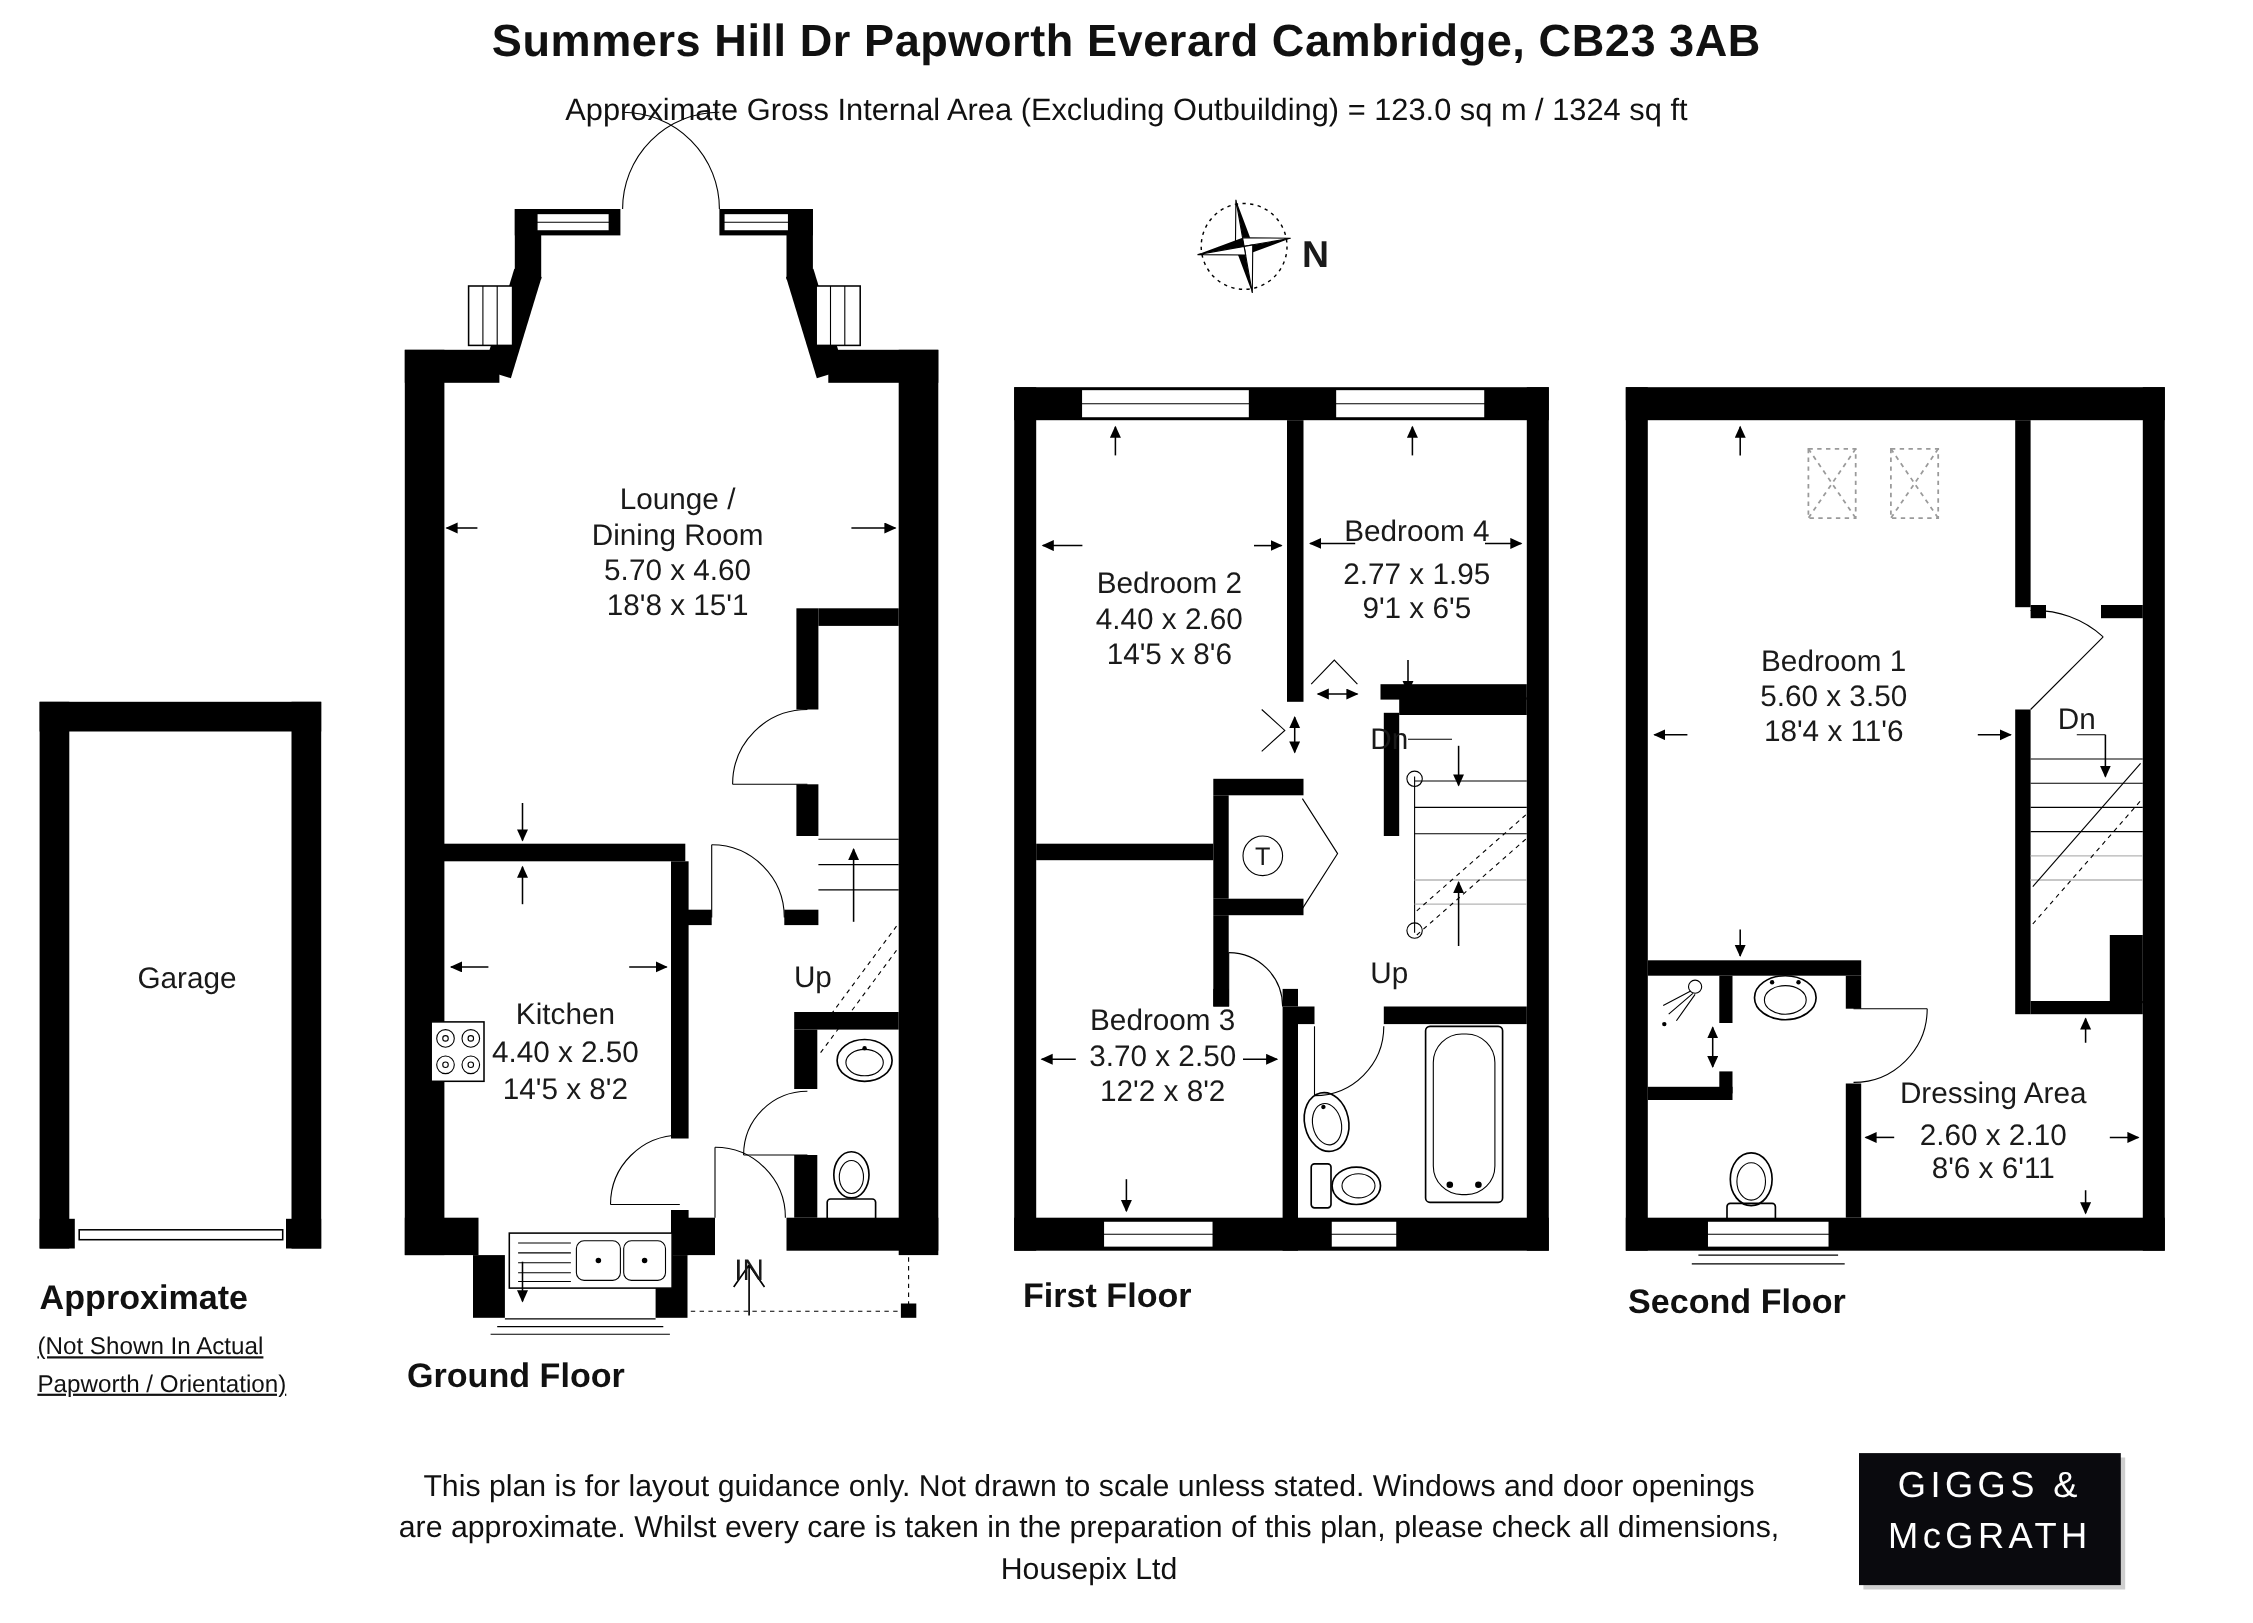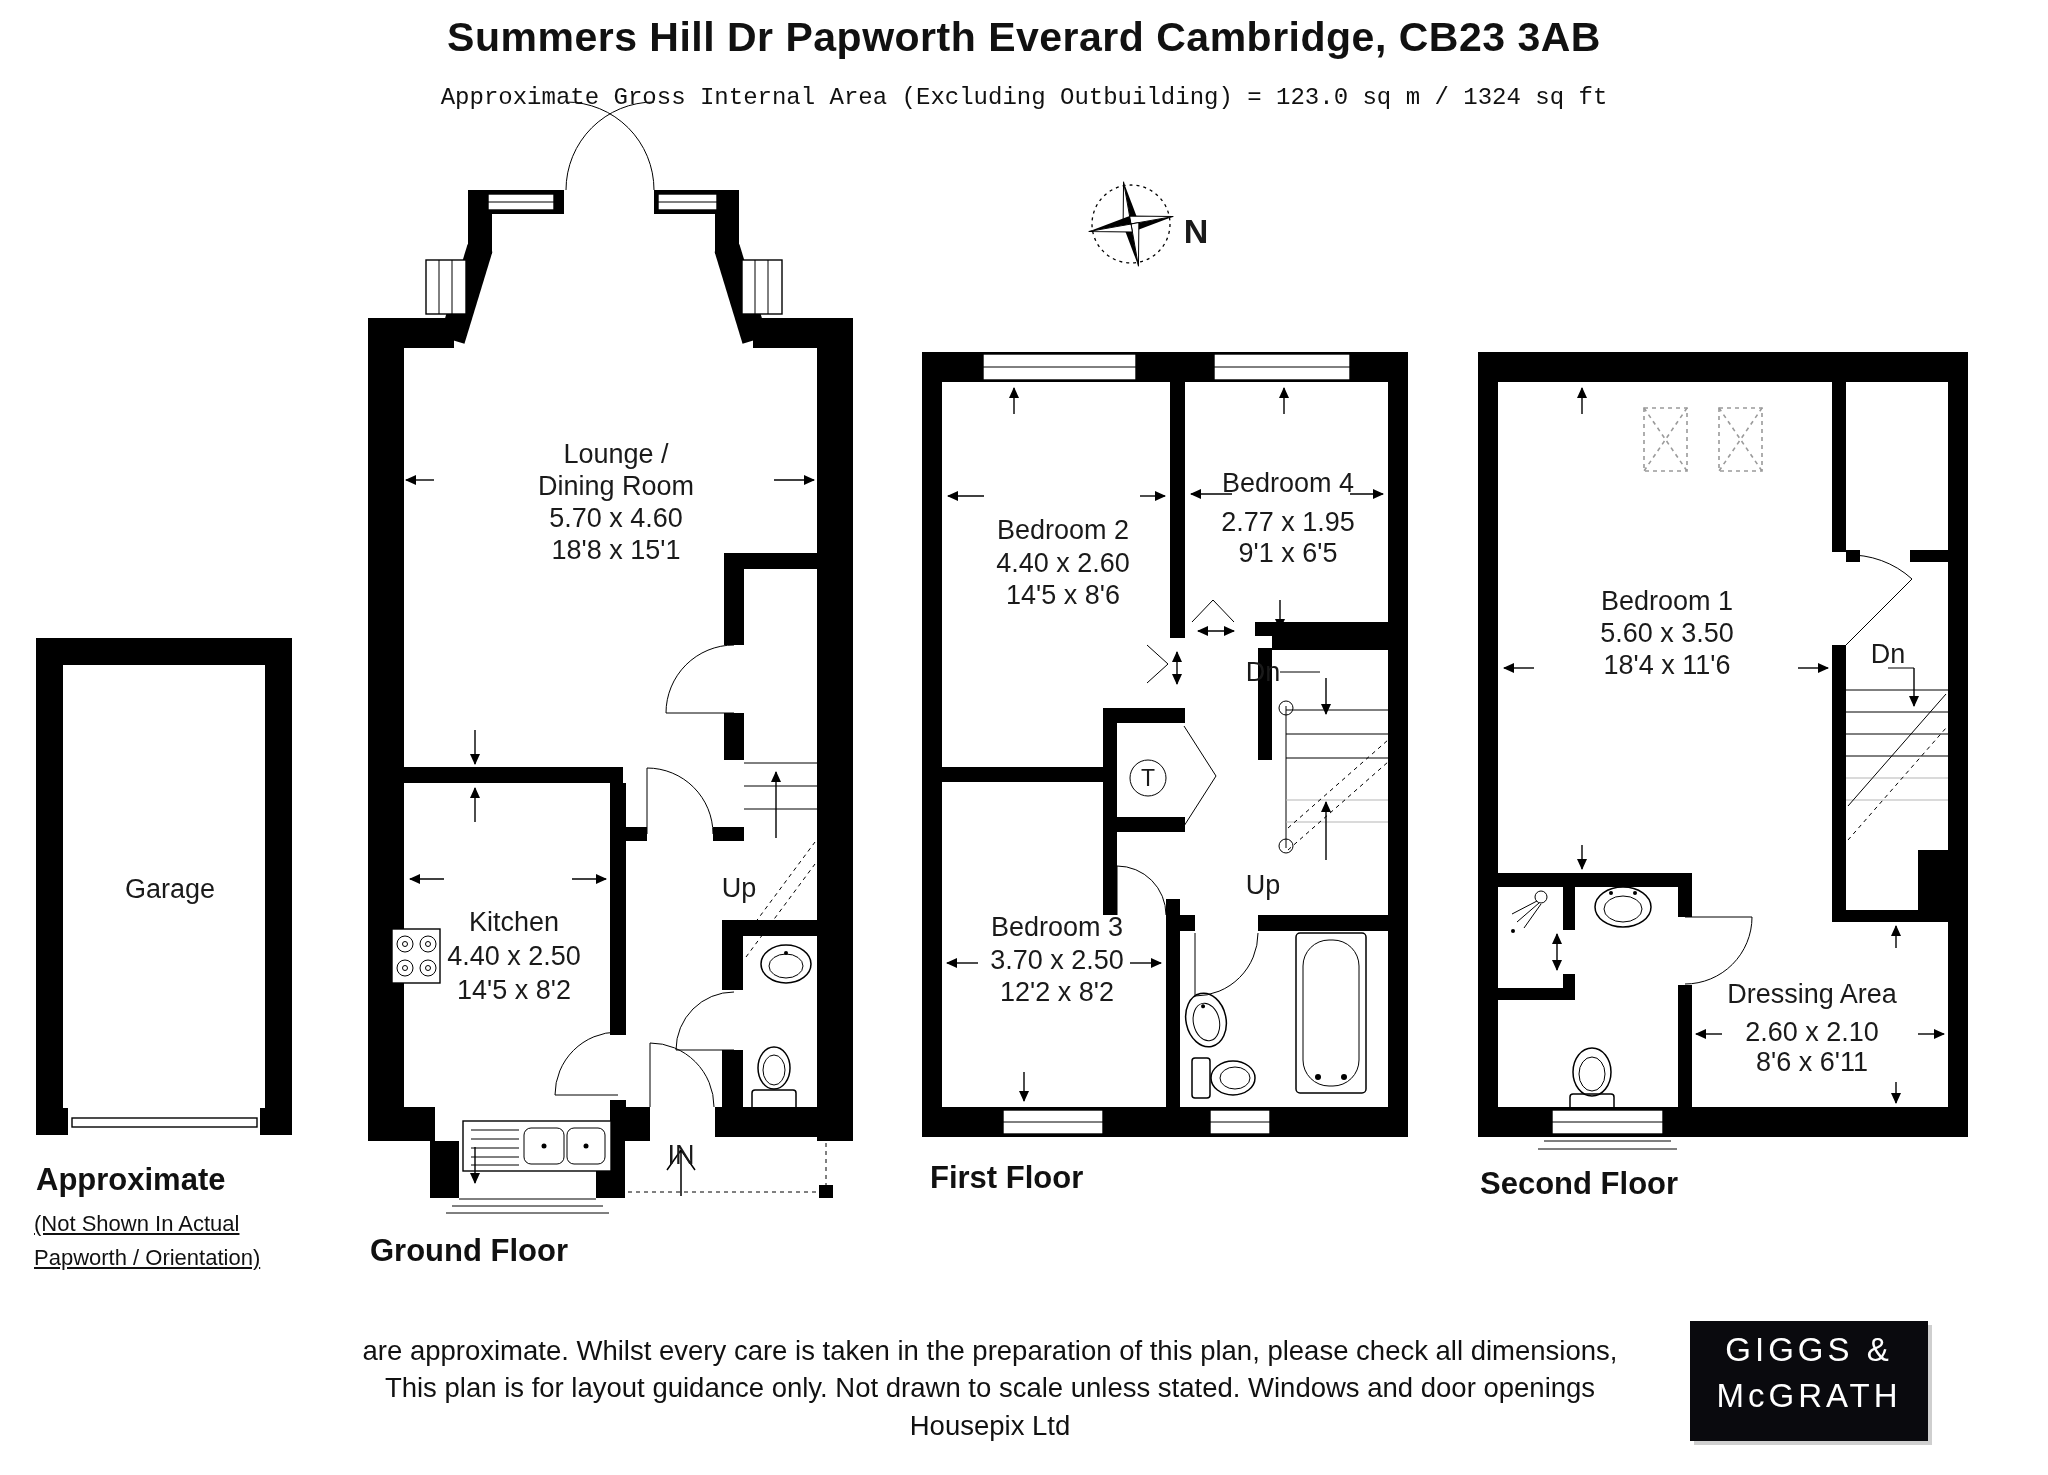--- a/index.html
+++ b/index.html
@@ -1,19 +1,19 @@
 <!DOCTYPE html>
 <html><head>
 <meta charset="utf-8">
 <style>
   html,body{margin:0;padding:0;background:#fff;}
   body{width:2048px;height:1475px;position:relative;font-family:"Liberation Sans",sans-serif;color:#111;overflow:hidden;}
   .abs{position:absolute;}
   #title{left:0;right:0;top:14px;text-align:center;font-size:41px;font-weight:bold;letter-spacing:.5px;}
-  #subtitle{left:0;right:0;top:84px;text-align:center;font-size:24px;font-family:Liberation Mono, monospace;}
+  #subtitle{left:0;right:0;top:84px;text-align:center;font-size:28px;}
   .floor-label{font-size:31px;font-weight:bold;}
   #gf-label{left:370px;top:1233px;}
   #ff-label{left:930px;top:1160px;}
   #sf-label{left:1480px;top:1166px;}
   #ob-label{left:36px;top:1162px;}
   #ob-note{left:34px;top:1207px;font-size:22px;line-height:34px;text-decoration:underline;}
   #disclaimer{left:280px;width:1420px;top:1332px;text-align:center;font-size:27.5px;line-height:37px;}
   #credit{margin-top:1px;}
   #logo{left:1690px;top:1321px;width:238px;height:120px;background:#0a0a0e;color:#fff;text-align:center;
         box-shadow:4px 4px 0 #cfcfcf;padding-top:6px;box-sizing:border-box;}
@@ -398,21 +398,21 @@
 <div class="abs floor-label" id="gf-label">Ground Floor</div>
 <div class="abs floor-label" id="ff-label">First Floor</div>
 <div class="abs floor-label" id="sf-label">Second Floor</div>
 <div class="abs floor-label" id="ob-label">Approximate</div>
 <div class="abs" id="ob-note">
   <div>(Not Shown In Actual</div>
   <div>Papworth / Orientation)</div>
 </div>
 
 <div class="abs" id="disclaimer">
+  <div>This plan is for layout guidance only. Not drawn to scale unless stated. Windows and door openings</div>
   <div>are approximate. Whilst every care is taken in the preparation of this plan, please check all dimensions,</div>
-  <div>This plan is for layout guidance only. Not drawn to scale unless stated. Windows and door openings</div>
   <div id="credit">Housepix Ltd</div>
 </div>
 
 <div class="abs" id="logo">
   <div>GIGGS &amp;</div>
   <div>McGRATH</div>
 </div>
 
 </body></html>

